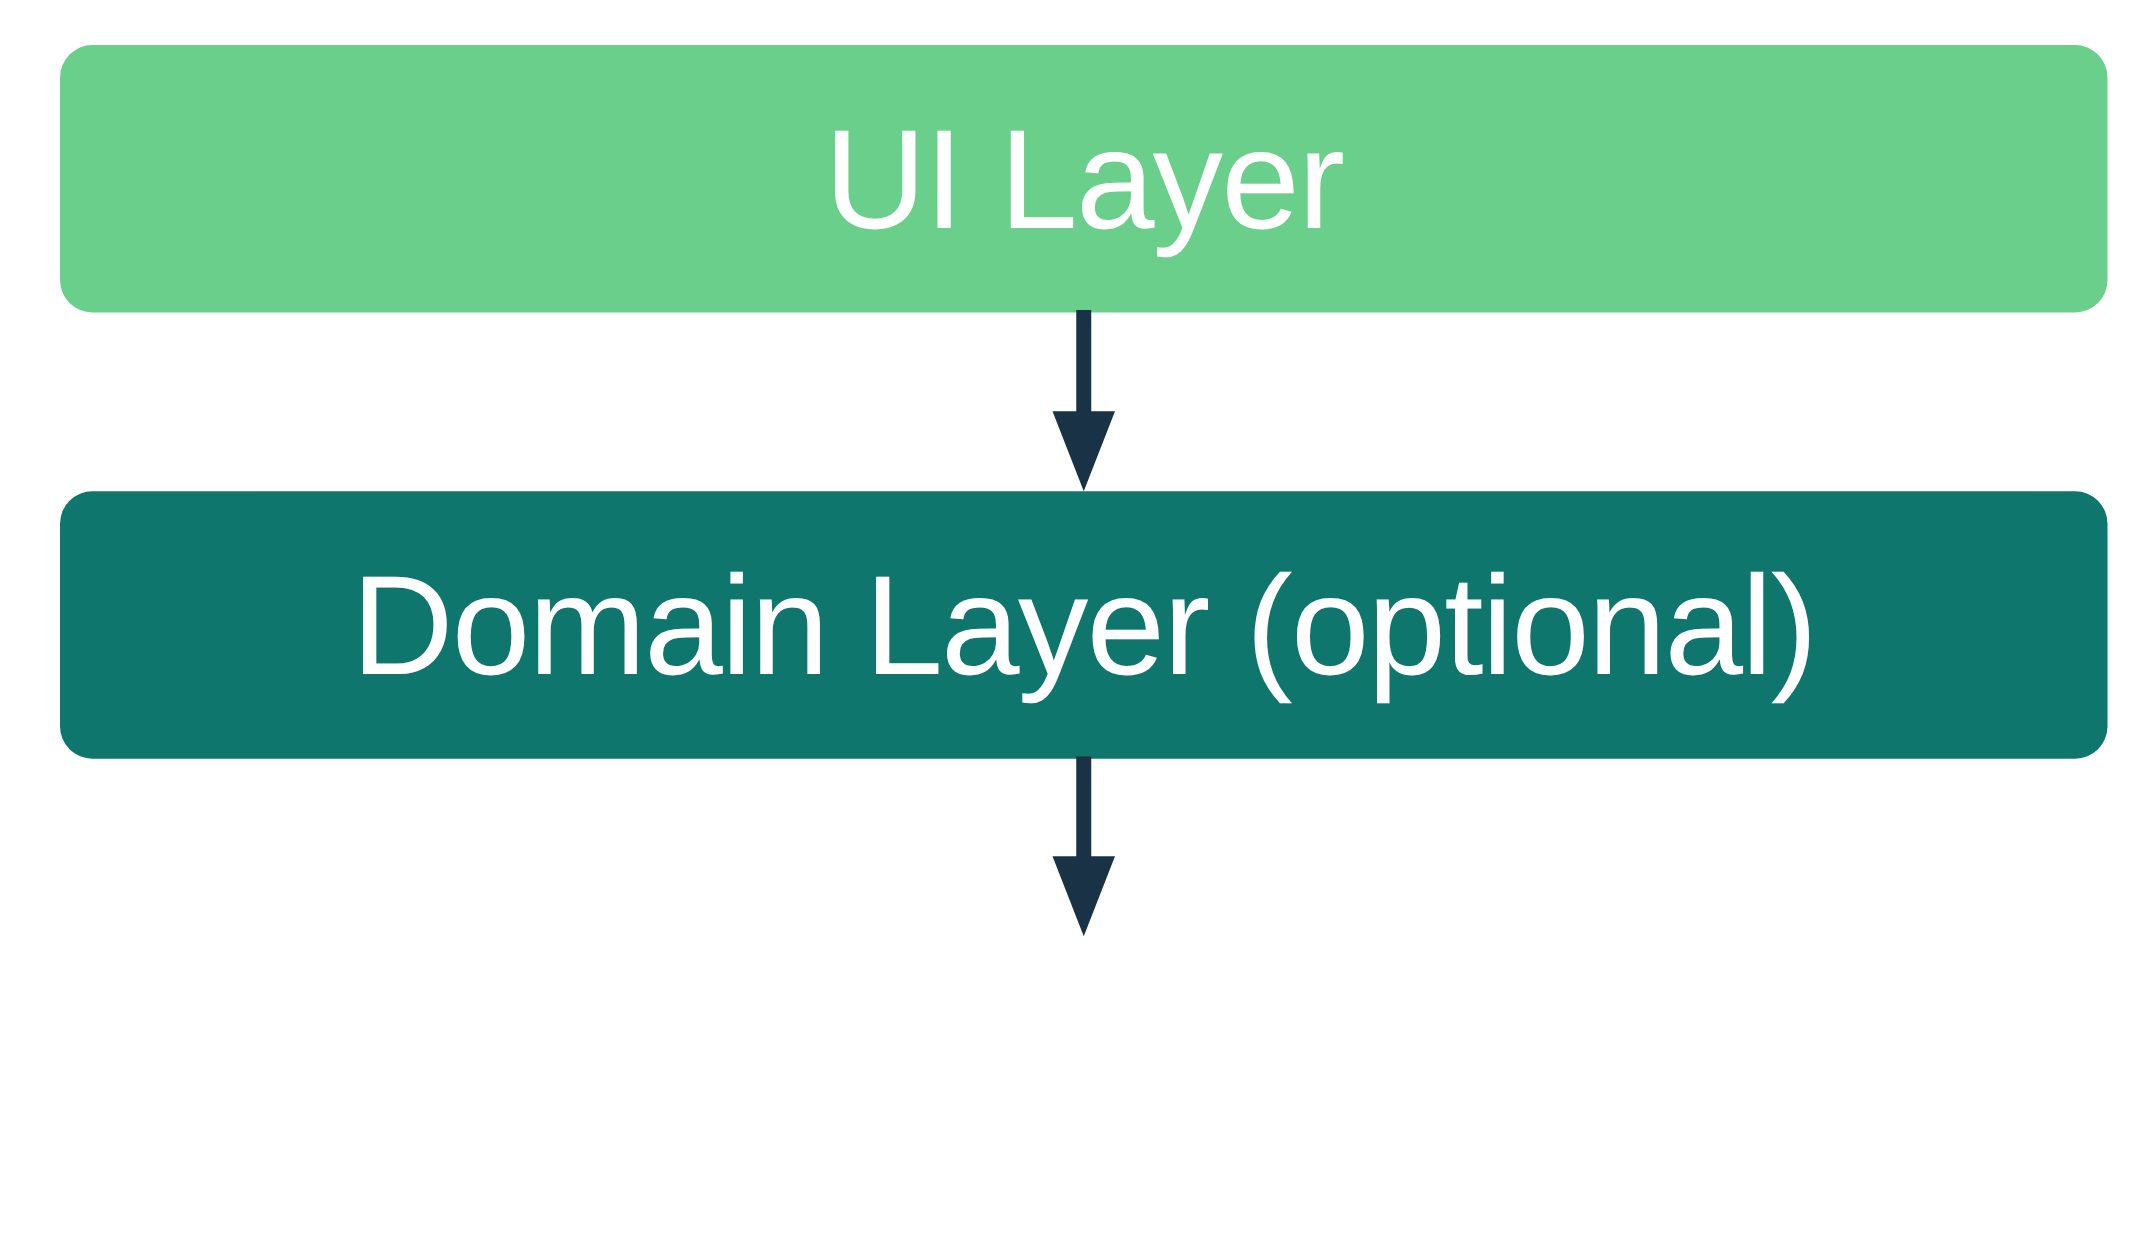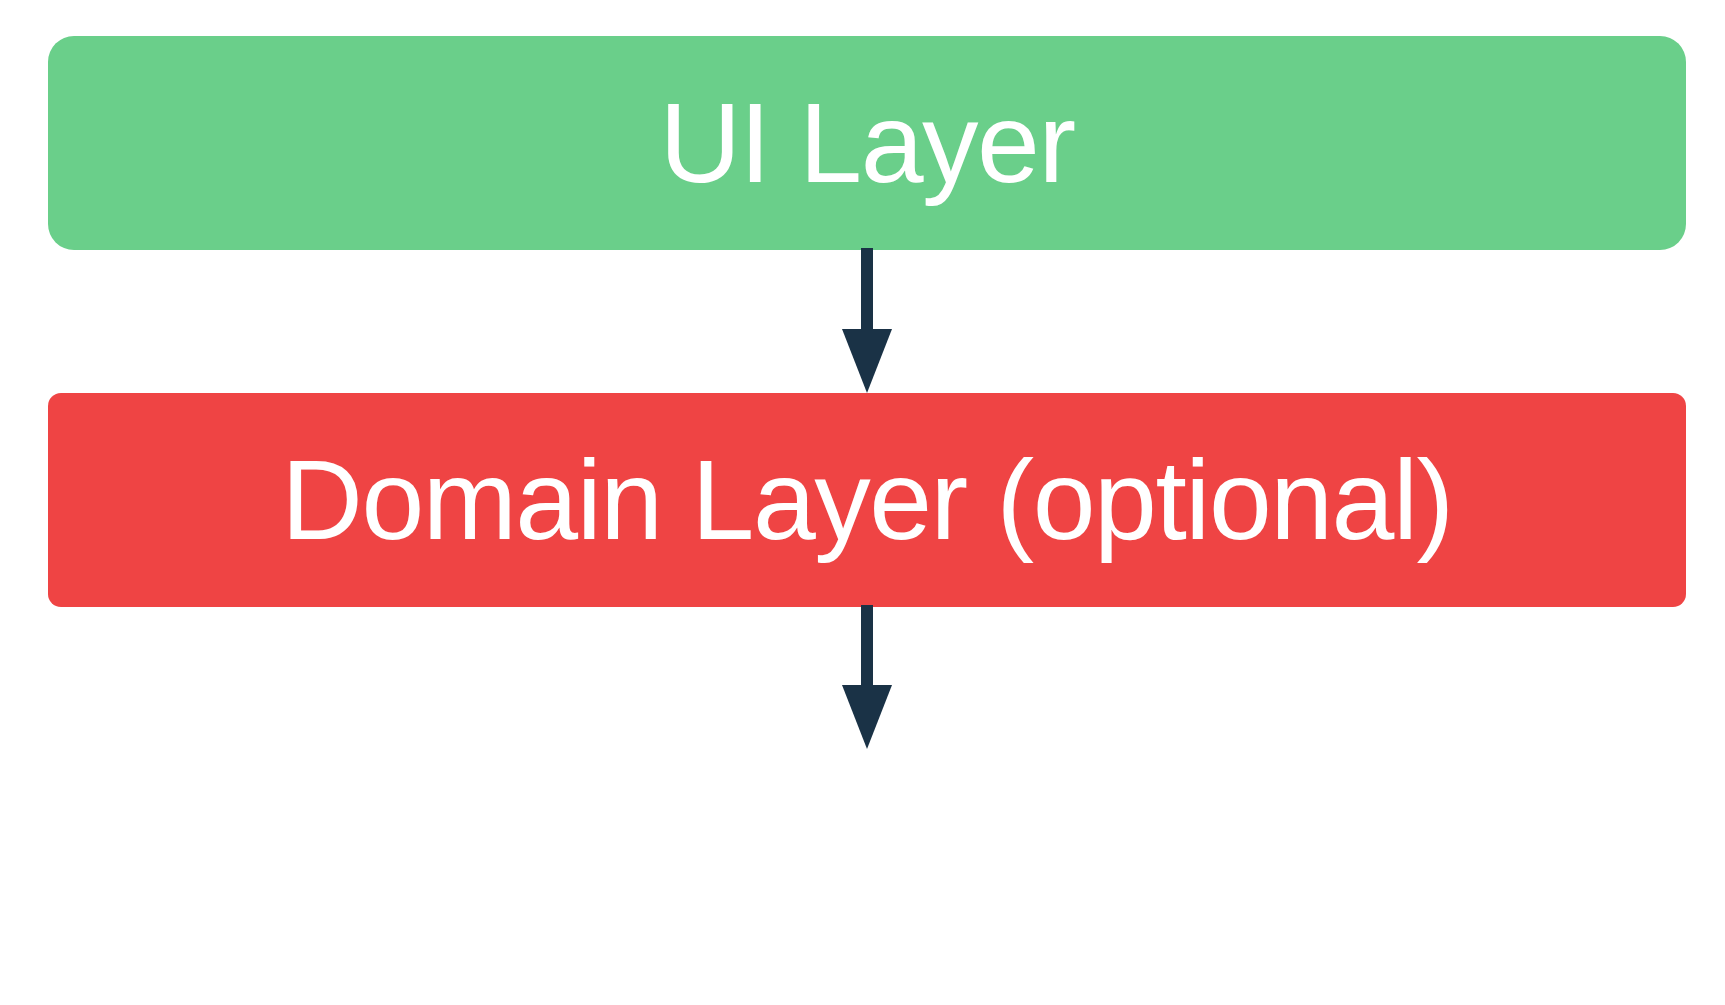--- a/index.html
+++ b/index.html
@@ -87,21 +87,21 @@
 
   <div class="layer-box" id="ui-layer-box" style="background-color: rgb(106, 207, 138);">
     <span class="layer-label" style="color: rgb(255, 255, 255);">UI Layer</span>
   </div>
 
   <svg class="flow-arrow" id="arrow-ui-to-domain" viewBox="0 0 60 147" xmlns="http://www.w3.org/2000/svg">
     <rect x="24" y="0" width="12" height="83" fill="#1A3246"></rect>
     <polygon points="5,81 55,81 30,145" fill="#1A3246"></polygon>
   </svg>
 
-  <div class="layer-box" id="domain-layer-box" style="background-color: #ef4444; border-radius: 13px;">
+  <div class="layer-box" id="domain-layer-box" style="background-color: #0f766e;">
     <span class="layer-label" style="color: rgb(255, 255, 255);">Domain Layer (optional)</span>
   </div>
 
   <svg class="flow-arrow" id="arrow-domain-to-data" viewBox="0 0 60 145" xmlns="http://www.w3.org/2000/svg">
     <rect x="24" y="0" width="12" height="82" fill="#1A3246"></rect>
     <polygon points="5,80 55,80 30,144" fill="#1A3246"></polygon>
   </svg>
 
 
 </div>

